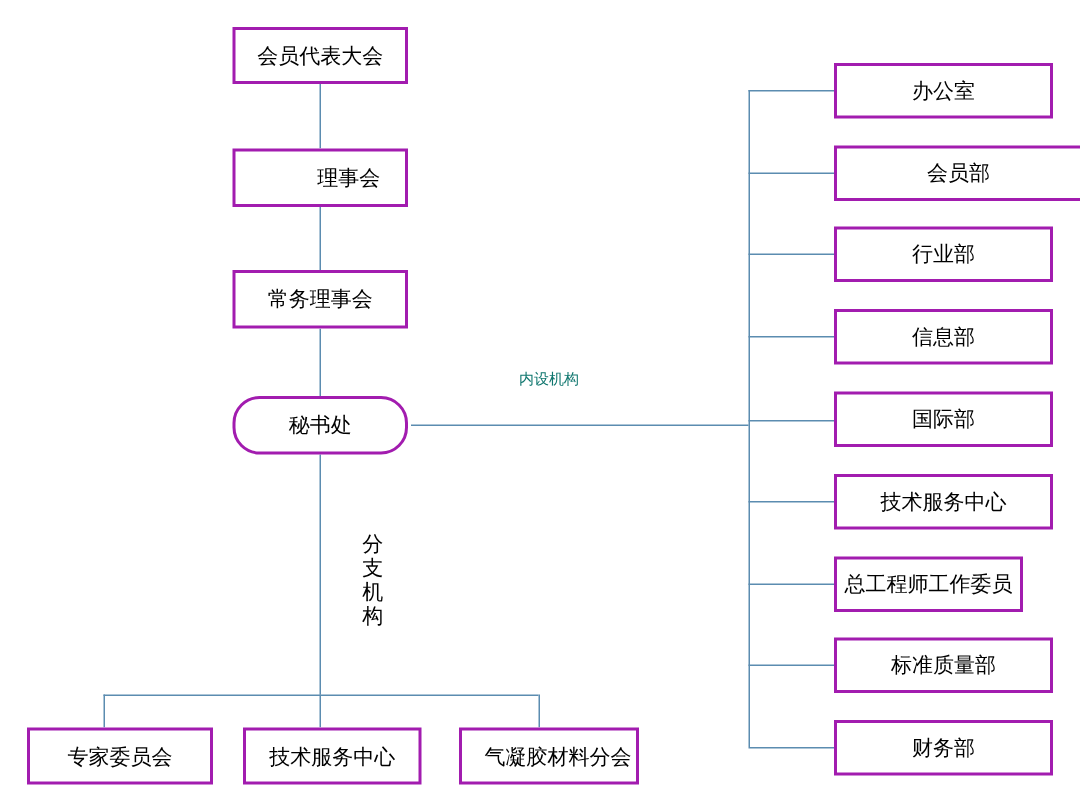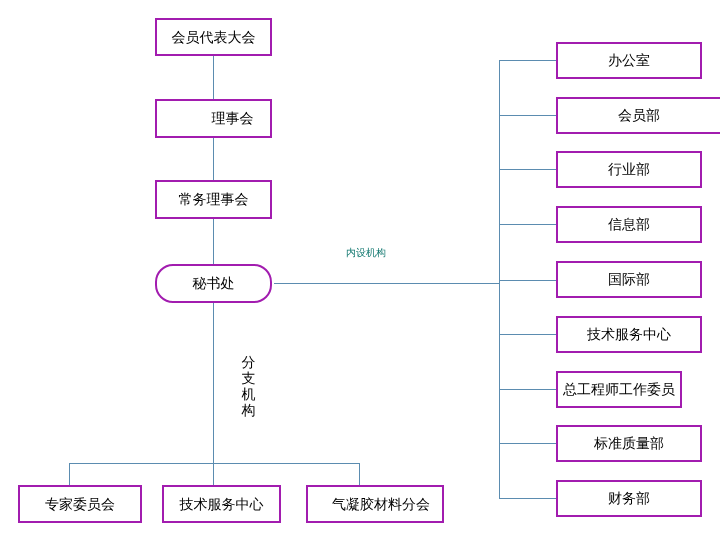--- a/index.html
+++ b/index.html
@@ -96,21 +96,21 @@
   <div class="node" style="left:155px; top:264px; width:117px; height:39px;border-radius:18px;">
     <span>秘书处</span>
   </div>
 
   <div class="node" style="left:18px; top:485px; width:124px; height:38px;">
     <span>专家委员会</span>
   </div>
   <div class="node" style="left:162px; top:485px; width:119px; height:38px;">
     <span>技术服务中心</span>
   </div>
-  <div class="node" style="left:306px; top:485px; width:138px; height:38px;padding-left:12px;">
+  <div class="node" style="left:306px; top:485px; width:120px; height:38px;padding-left:12px;">
     <span>气凝胶材料分会</span>
   </div>
 
   <div class="node" style="left:556px; top:42px; width:146px; height:37px;">
     <span>办公室</span>
   </div>
   <div class="node" style="left:556px; top:97px; width:166px; height:37px;">
     <span>会员部</span>
   </div>
   <div class="node" style="left:556px; top:151px; width:146px; height:37px;">

